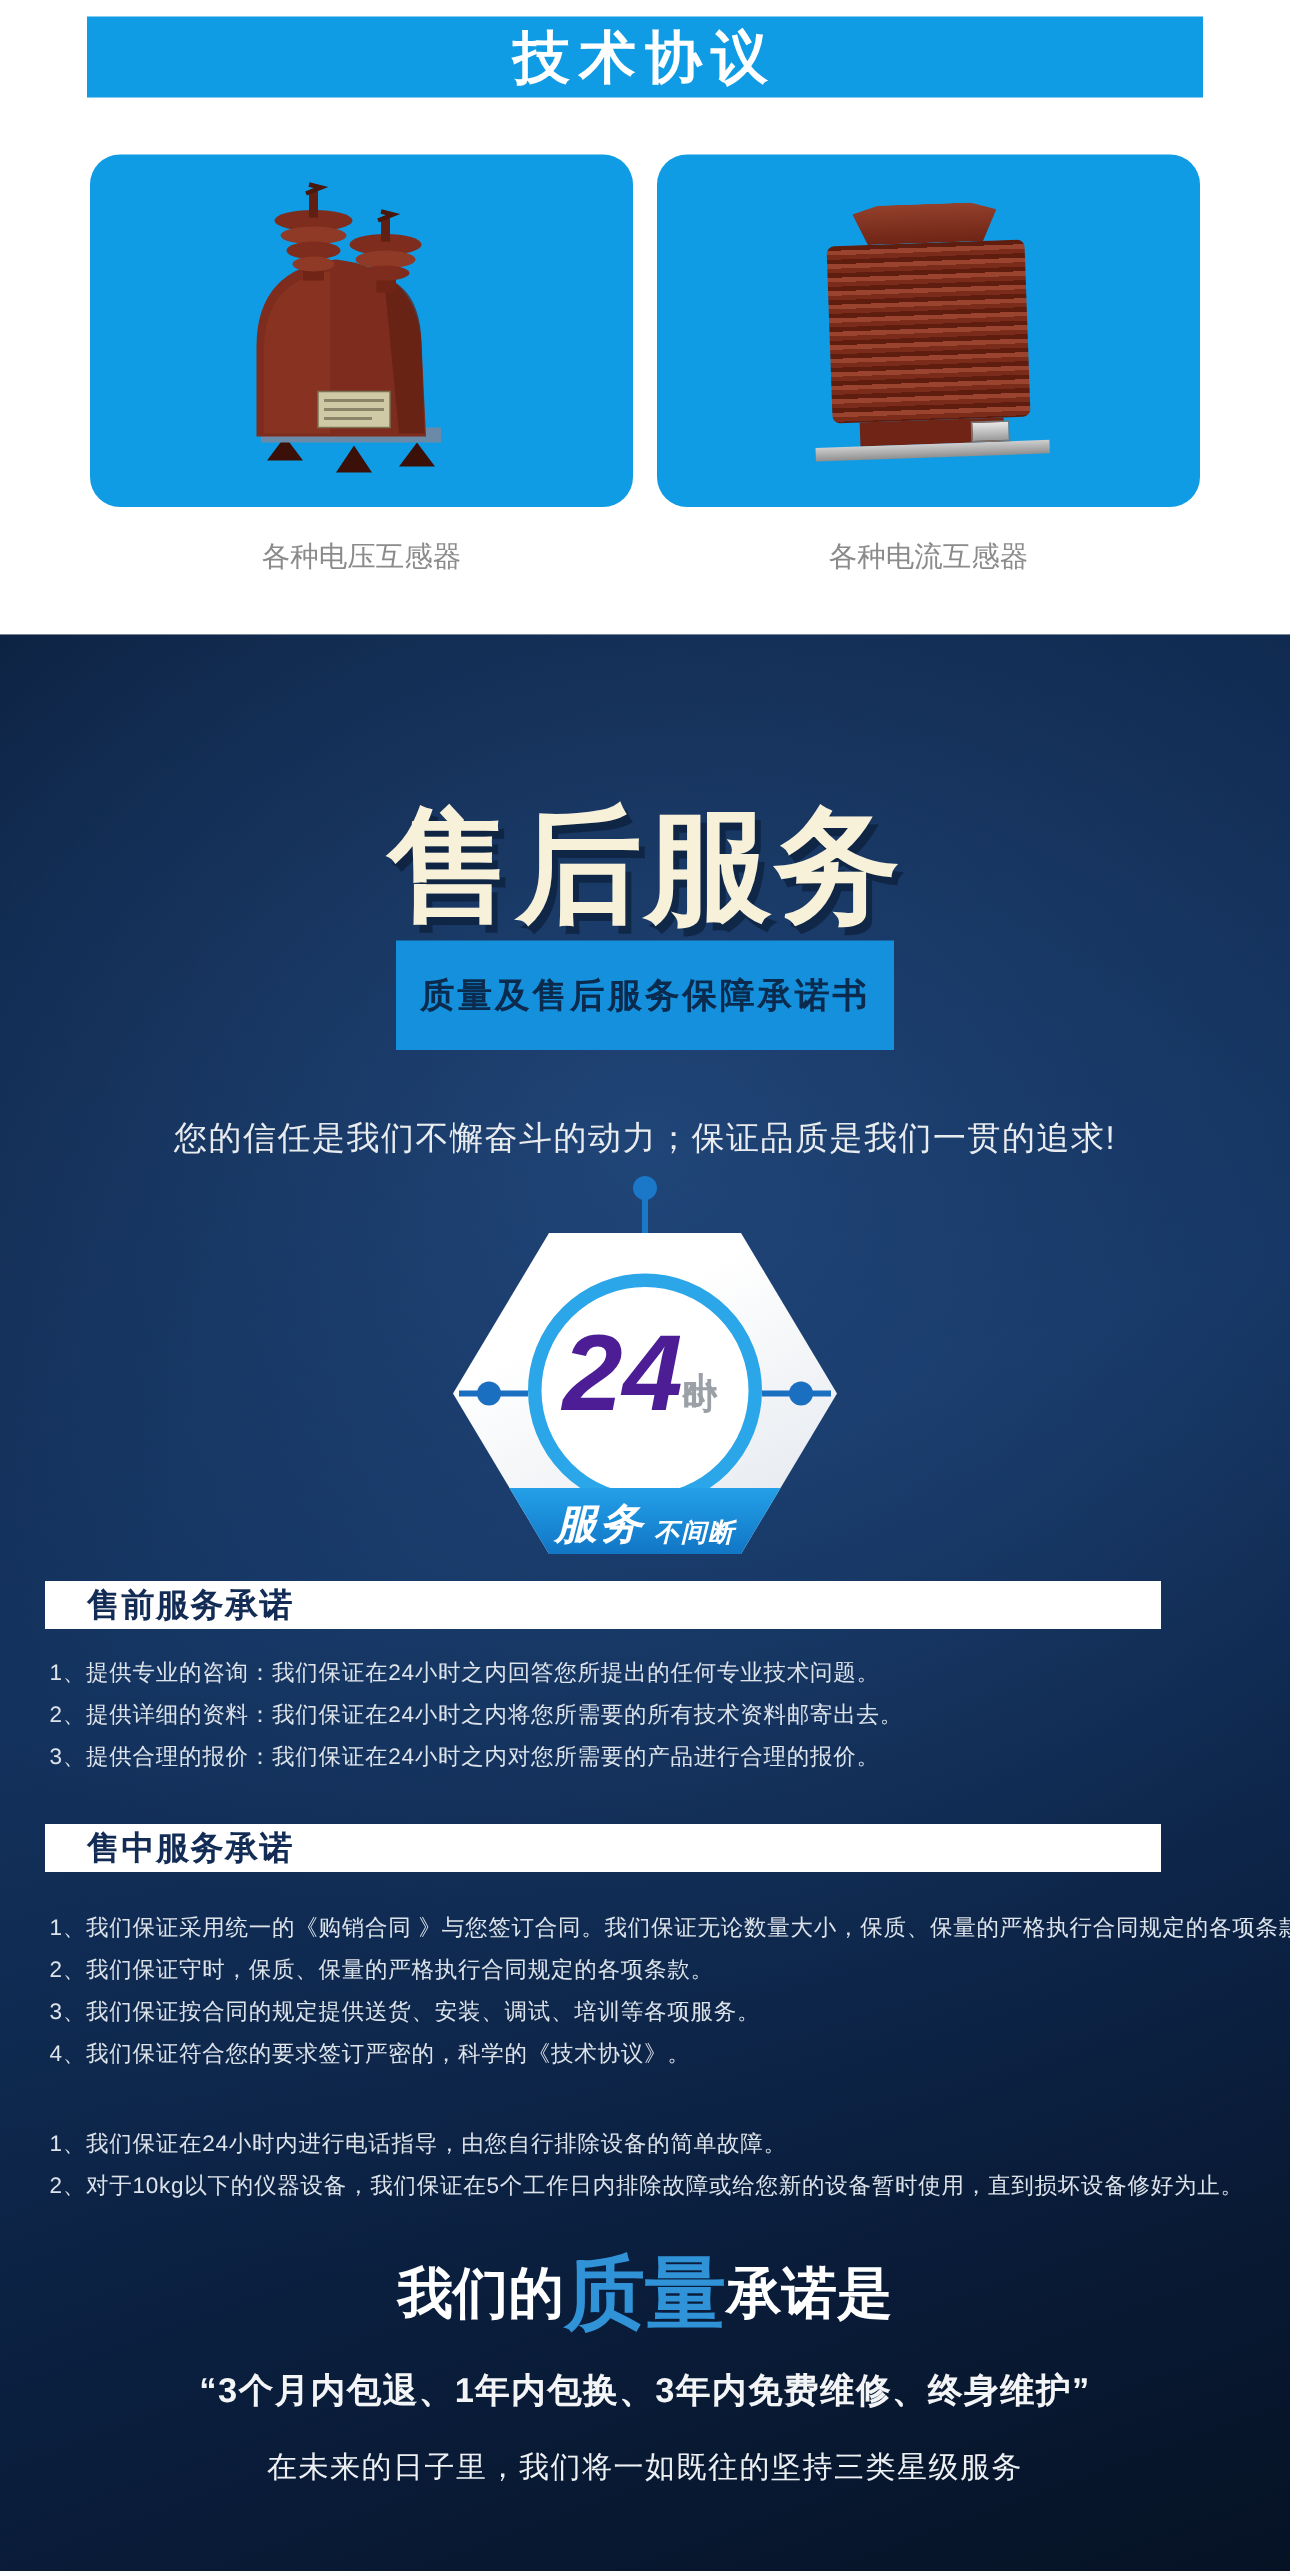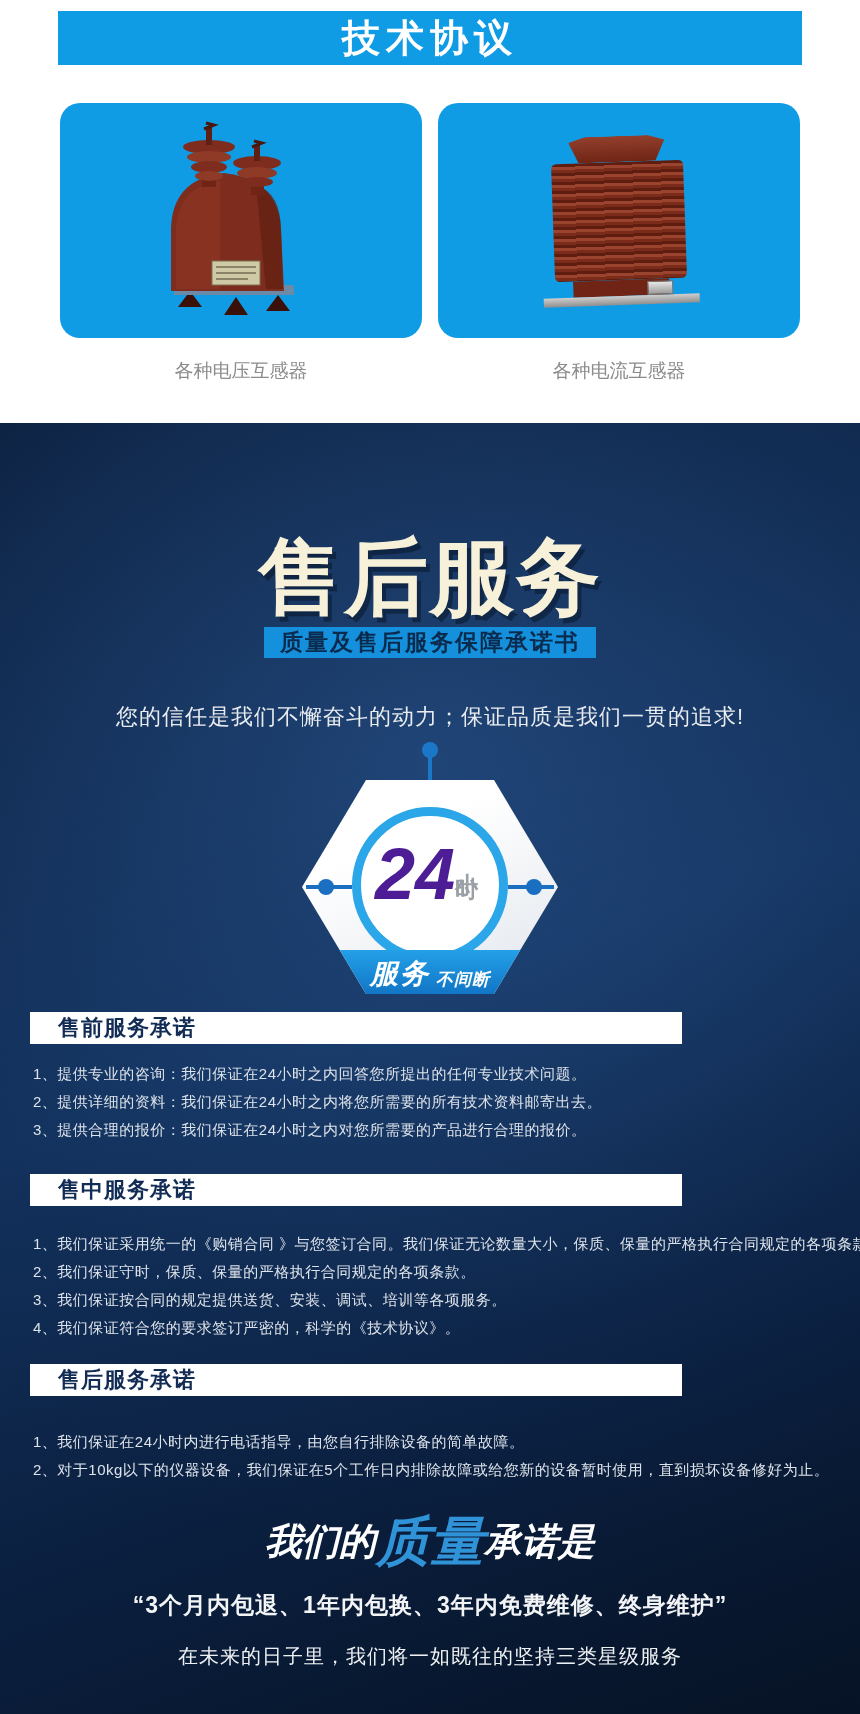--- a/index.html
+++ b/index.html
@@ -31,21 +31,21 @@
 
   
   .dark-section { position:relative; width:860px; height:1302px; color:#fff; text-align:center;
      background:
        radial-gradient(ellipse 130% 80% at 50% 26%, rgba(45,90,150,0.55) 0%, rgba(20,50,95,0.2) 55%, rgba(0,0,0,0) 75%),
        linear-gradient(160deg,#0a1c38 0%, #12315c 45%, #0a1e3d 75%, #061224 100%);
   }
   .big-title { padding-top:112px; font-size:84px; line-height:1; font-weight:bold; color:#f7f1da;
                text-shadow:4px 5px 0 rgba(5,15,30,0.45); letter-spacing:2px; }
   .subtitle-banner { display:inline-block; margin-top:8px; background:#1590dc; color:#0b2b4e;
-                     font-size:23px; font-weight:bold; padding:0 16px; letter-spacing:2px; }
+                     font-size:23px; font-weight:bold; padding:21px 16px; letter-spacing:2px; }
   .tagline { margin-top:44px; font-size:22px; color:#e9ecef; letter-spacing:1px; }
 
   
   .badge-wrap { position:relative; width:256px; height:252px; margin:10px auto 0; }
   .dot { position:absolute; width:16px; height:16px; border-radius:50%; background:#1b78c8; }
   .dot-top { left:120px; top:0; }
   .stem-top { position:absolute; left:126px; top:12px; width:4px; height:28px; background:#1b78c8; }
   .hexagon { position:absolute; top:38px; left:0; width:256px; height:214px;
              background:linear-gradient(155deg,#ffffff 30%,#e7ebf0 85%);
              clip-path:polygon(0 50%,25% 0,75% 0,100% 50%,75% 100%,25% 100%); }
@@ -61,33 +61,33 @@
                 font-size:23px; font-weight:bold; color:#9aa0a6; letter-spacing:4px; }
   .ribbon { position:absolute; top:170px; left:50%; transform:translateX(-50%); width:212px; height:48px;
             background:linear-gradient(180deg,#24a0e8,#0f72c2);
             clip-path:polygon(3% 0,97% 0,100% 100%,0 100%); z-index:3;
             display:flex; align-items:center; justify-content:center; }
   .ribbon-main { font-size:28px; font-weight:bold; font-style:italic; color:#fff; letter-spacing:2px; }
   .ribbon-sub  { font-size:17px; font-weight:bold; font-style:italic; color:#fff; margin-left:6px;
                  transform:translateY(5px); letter-spacing:1px; }
 
   
-  .promise-banner { width:652px; height:32px; margin:0 0 0 30px; background:#ffffff; text-align:left;
+  .promise-banner { width:744px; height:32px; margin:0 0 0 30px; background:#ffffff; text-align:left;
                     display:flex; align-items:center; }
   .promise-banner span { margin-left:28px; color:#122c55; font-size:22px; font-weight:bold; letter-spacing:1px; }
   .banner-1 { margin-top:18px; }
   .banner-2 { margin-top:30px; }
   .banner-3 { margin-top:22px; }
   .promise-list { list-style:none; text-align:left; margin:16px 0 0 33px; }
   .promise-list li { font-size:15px; color:#dde3ea; line-height:28px; white-space:nowrap; letter-spacing:0.5px; }
   .list-2 { margin-top:24px; }
   .list-3 { margin-top:32px; }
 
   
-  .quality-heading { margin-top:30px; line-height:54px;font-style:italic; }
+  .quality-heading { margin-top:30px; line-height:54px; }
   .quality-heading .q-white { color:#ffffff; font-size:37px; font-weight:bold; vertical-align:baseline; }
   .quality-heading .q-blue  { color:#3093d8; font-size:54px; font-weight:bold; vertical-align:-6px; }
   .quality-quote  { margin-top:14px; font-size:23px; font-weight:bold; color:#f2f4f6; letter-spacing:1px; }
   .quality-footer { margin-top:22px; font-size:20px; color:#eef1f4; letter-spacing:1px; }
 </style>
 </head>
 <body>
 
 <div class="page">
 
@@ -192,23 +192,20 @@
       <span>售中服务承诺</span>
     </div>
     <ul class="promise-list list-2">
       <li>1、我们保证采用统一的《购销合同 》与您签订合同。我们保证无论数量大小，保质、保量的严格执行合同规定的各项条款</li>
       <li>2、我们保证守时，保质、保量的严格执行合同规定的各项条款。</li>
       <li>3、我们保证按合同的规定提供送货、安装、调试、培训等各项服务。</li>
       <li>4、我们保证符合您的要求签订严密的，科学的《技术协议》。</li>
     </ul>
 
     
-    <div class="promise-banner banner-3">
-      <span>售后服务承诺</span>
-    </div>
     <ul class="promise-list list-3">
       <li>1、我们保证在24小时内进行电话指导，由您自行排除设备的简单故障。</li>
       <li>2、对于10kg以下的仪器设备，我们保证在5个工作日内排除故障或给您新的设备暂时使用，直到损坏设备修好为止。</li>
     </ul>
 
     
     <div class="quality-heading">
       <span class="q-white">我们的</span><span class="q-blue">质量</span><span class="q-white">承诺是</span>
     </div>
     <div class="quality-quote">“3个月内包退、1年内包换、3年内免费维修、终身维护”</div>

